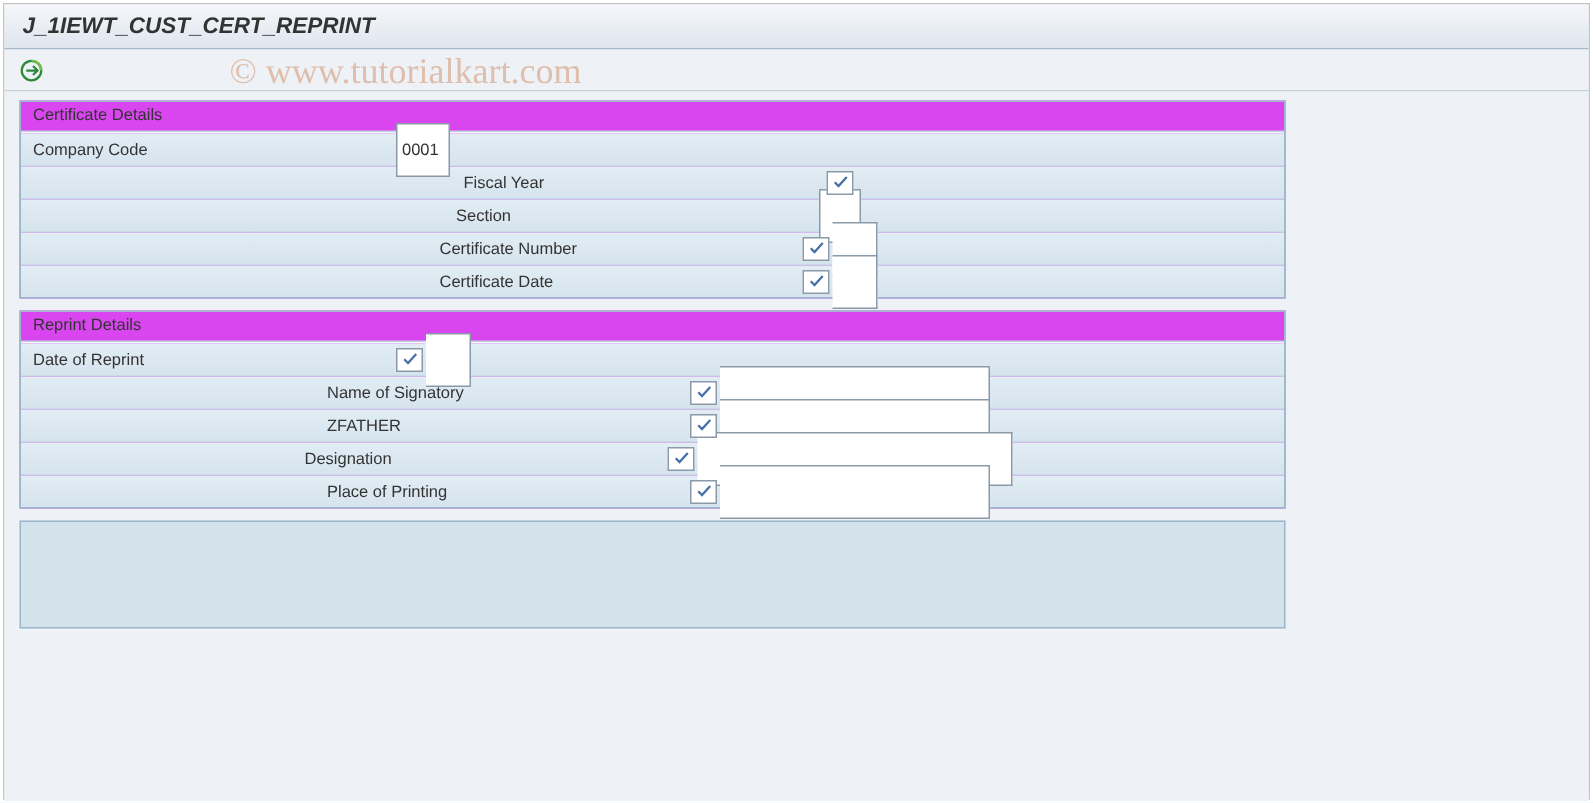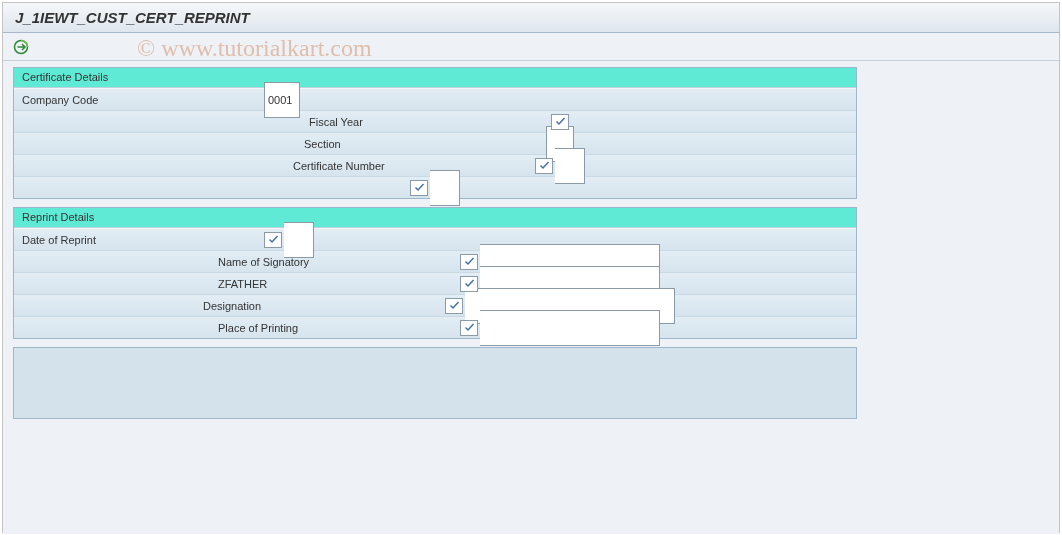--- a/index.html
+++ b/index.html
@@ -44,21 +44,21 @@
       align-items: center;
       justify-content: center;
     }
     .content-area {
       background: #eef1f5;
       padding: 6px 10px;
       height: calc(100% - 56px);
     }
     .group-box {
       border: 1px solid #9db8cc;
-      background: #5eead4;
+      background: #d946ef;
       margin-bottom: 8px;
       position: relative;
       width: 844px;
     }
     .group-title {
       font-size: 11px;
       color: #333;
       padding: 3px 8px 4px 8px;
       border-bottom: 1px solid #c0d0dc;
     }
@@ -114,21 +114,21 @@
     .empty-group {
       border: 1px solid #9db8cc;
       background: #d4e2ec;
       height: 72px;
       width: 844px;
       margin-top: 4px;
     }
     .watermark {
       position: absolute;
       top: 32px;
-      left: 134px;
+      left: 150px;
       font-size: 24px;
       color: rgba(210, 140, 100, 0.5);
       font-family: Georgia, serif;
       pointer-events: none;
       z-index: 100;
     }
     .chk-mark svg { display: block; }
   </style>
 </head>
 <body>
@@ -184,20 +184,21 @@
             <span class="chk-indicator chk-mark">
               <svg width="11" height="11" viewBox="0 0 11 11">
                   <path d="M1.5 5.5 L4 8 L9.5 2" stroke="#4571a6" stroke-width="1.5" fill="none"></path>
                 </svg>
             </span>
             <input type="text" class="input-text" style="width: 30px; border-left: none;" value="">
           </div>
         </div>
 
         <div class="field-row">
+          <div class="field-label">Certificate Date</div>
           <div class="field-input-cell">
             <span class="chk-indicator chk-mark">
               <svg width="11" height="11" viewBox="0 0 11 11">
                   <path d="M1.5 5.5 L4 8 L9.5 2" stroke="#4571a6" stroke-width="1.5" fill="none"></path>
                 </svg>
             </span>
             <input type="text" class="input-text" style="width: 30px; border-left: none;" value="">
           </div>
         </div>
 

